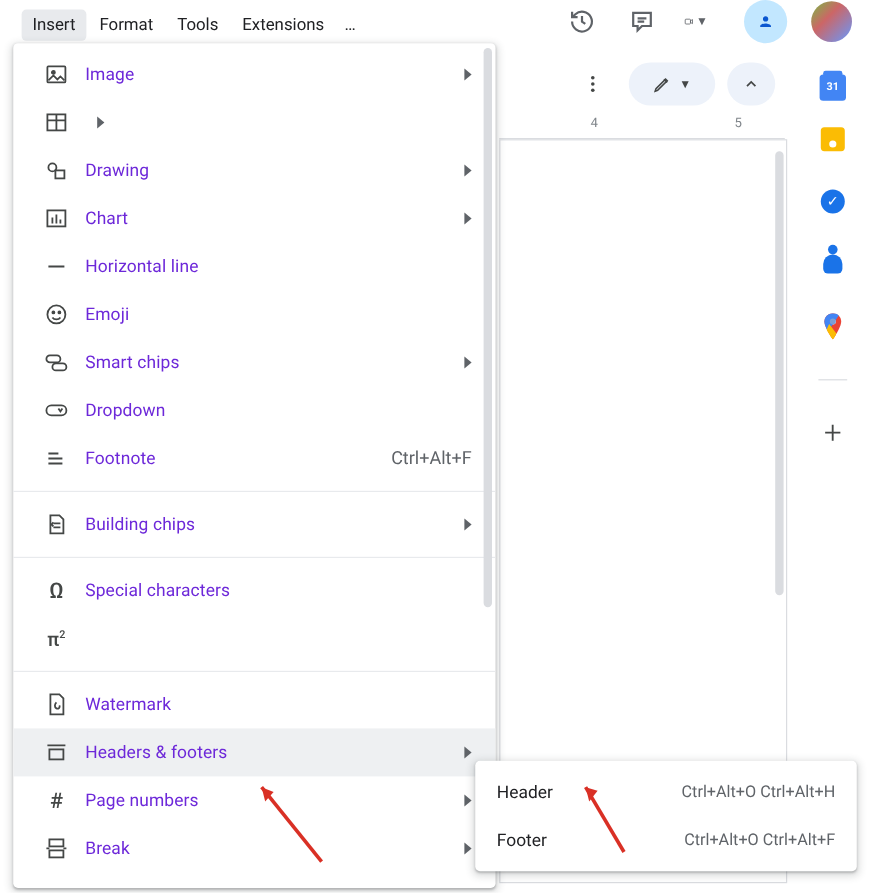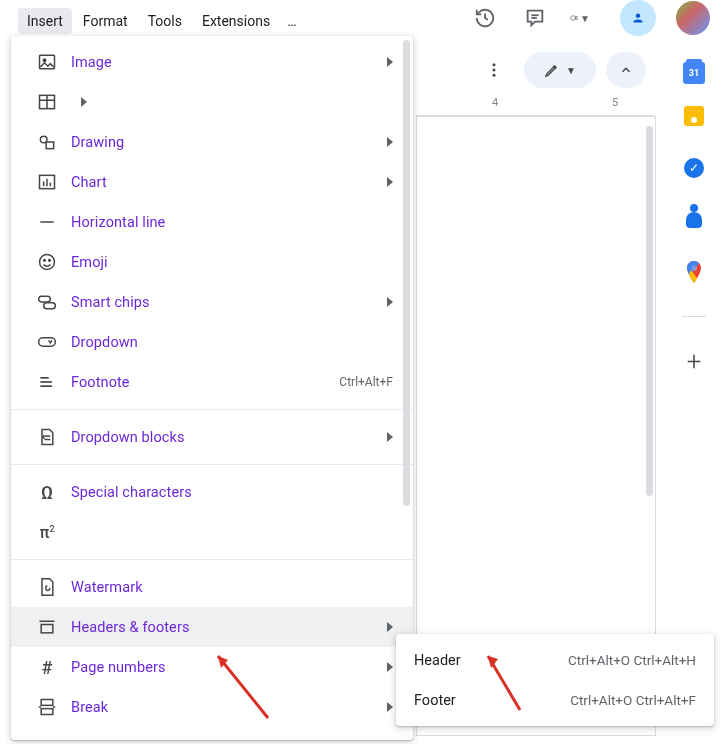--- a/index.html
+++ b/index.html
@@ -33,21 +33,21 @@
     .page { position: absolute; top: 116px; left: 416px; width: 240px; height: 620px; background: #fff; border: 1px solid #dadce0; }
     .scroll-thumb { position: absolute; top: 126px; left: 646px; width: 7px; height: 370px; background: #dadce0; border-radius: 4px; }
 
     
     .dropdown { position: absolute; top: 36px; left: 11px; width: 402px; height: 704px; background: #fff; border-radius: 4px; box-shadow: 0 2px 6px 2px rgba(60,64,67,0.15), 0 1px 2px rgba(60,64,67,0.3); overflow: hidden; }
     .dd-scroll-thumb { position: absolute; top: 4px; right: 3px; width: 7px; height: 466px; background: #dadce0; border-radius: 4px; }
     .dd-item { display: flex; align-items: center; height: 40px; padding: 0 20px 0 26px; cursor: pointer; position: relative; }
     .dd-item.hover { background: #eef0f2; }
     .dd-icon { width: 20px; height: 20px; margin-right: 14px; flex-shrink: 0; color: #444746; display: flex; align-items: center; justify-content: center; }
     .dd-label { flex: 1; font-size: 14.5px; color: #6d28d9; letter-spacing: 0.1px; }
-    .dd-shortcut { font-size: 12px; color: #5f6368; }
+    .dd-shortcut { font-size: 15px; color: #5f6368; }
     .dd-arrow { width: 0; height: 0; border-top: 5px solid transparent; border-bottom: 5px solid transparent; border-left: 6px solid #5f6368; margin-left: 10px; }
     .dd-sep { height: 1px; background: #e8eaed; margin: 7px 0; }
 
     
     .submenu { position: absolute; top: 634px; left: 396px; width: 318px; background: #fff; border-radius: 4px; box-shadow: 0 2px 6px 2px rgba(60,64,67,0.15), 0 1px 2px rgba(60,64,67,0.3); padding: 6px 0; }
     .sub-item { display: flex; align-items: center; height: 40px; padding: 0 18px; cursor: pointer; }
     .sub-label { flex: 1; font-size: 14.5px; color: #202124; }
     .sub-shortcut { font-size: 13.5px; color: #5f6368; }
 
     
@@ -240,21 +240,21 @@
 
   <div class="dd-item">
     <span class="dd-icon">
         <svg width="20" height="20" viewBox="0 0 24 24" fill="none" stroke="#444746" stroke-width="1.8">
           <path d="M6 3h9l4 4v14H6z"></path>
           <line x1="9" y1="11" x2="16" y2="11"></line>
           <line x1="9" y1="15" x2="16" y2="15"></line>
           <polyline points="9 10 7 12 9 14" fill="none"></polyline>
         </svg>
       </span>
-    <span class="dd-label">Dropdown blocks</span>
+    <span class="dd-label">Building chips</span>
     <span class="dd-arrow"></span>
   </div>
 
   <div class="dd-sep"></div>
 
   <div class="dd-item">
     <span class="dd-icon">
         <span style="font-size:18px;font-weight:500;color:#444746;">Ω</span>
       </span>
     <span class="dd-label">Special characters</span>

